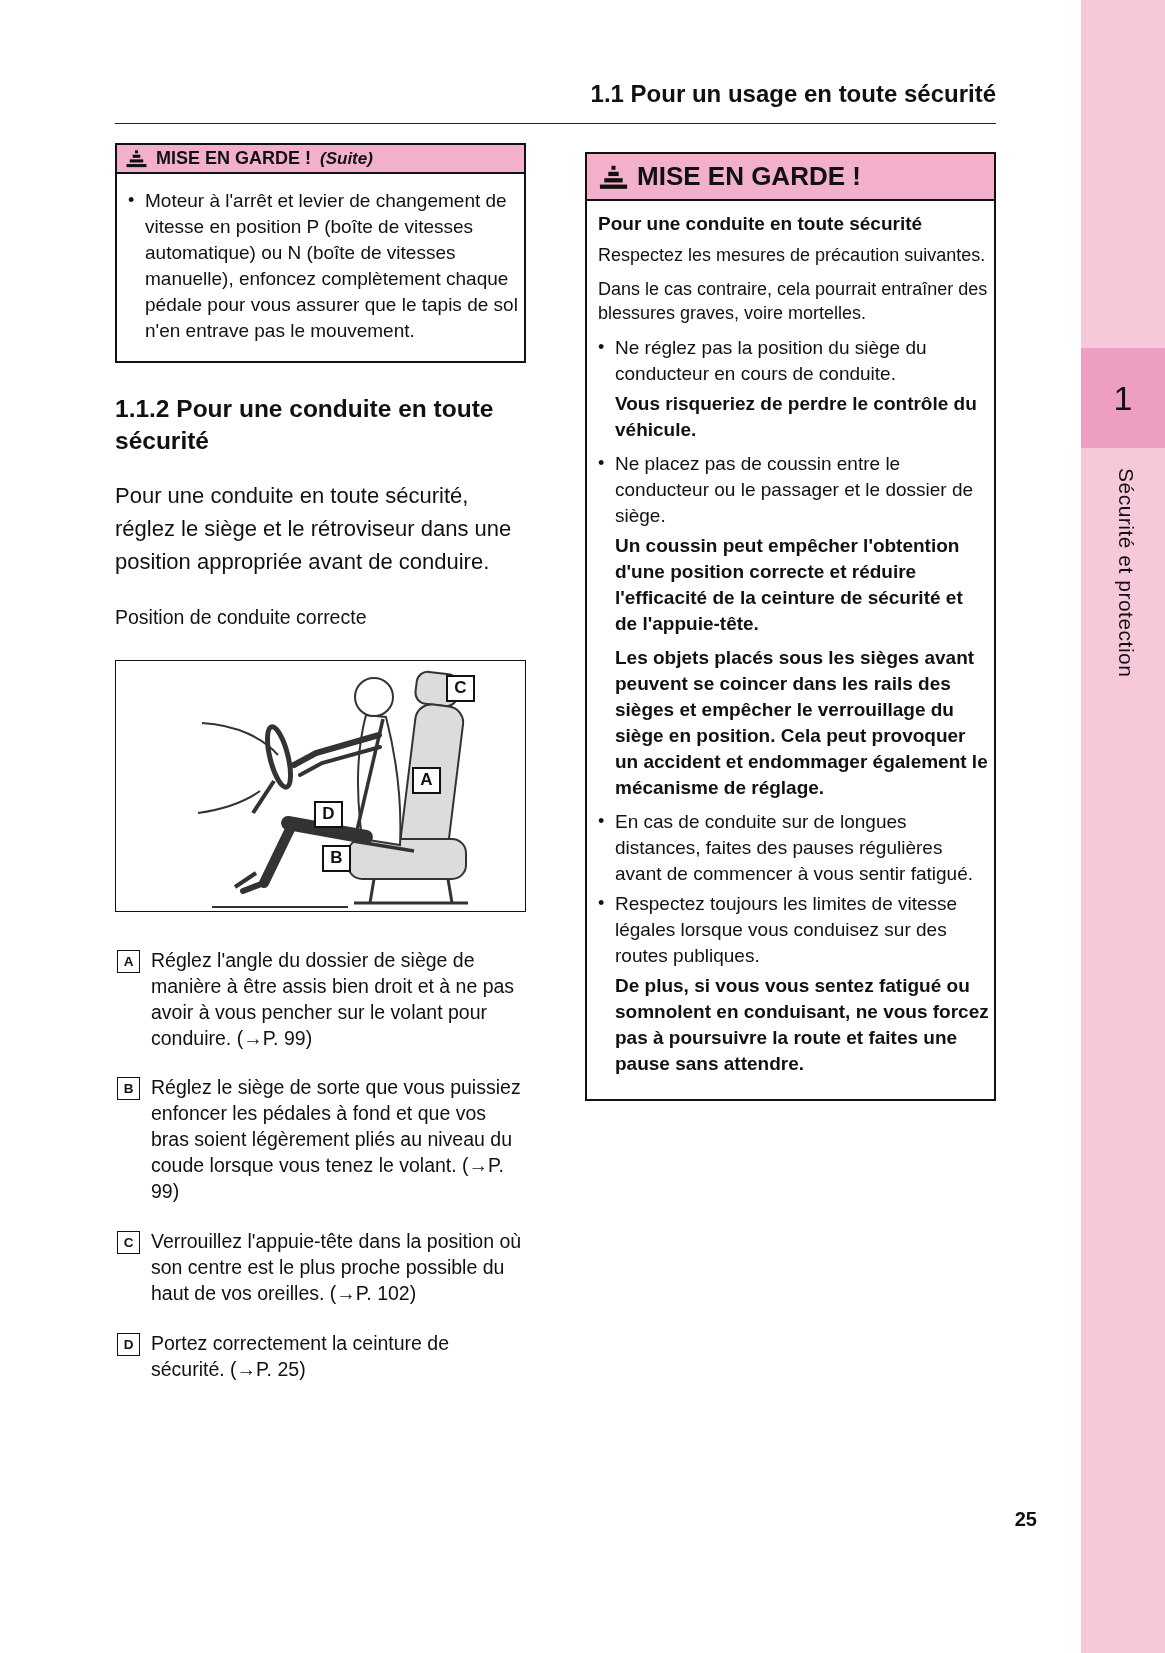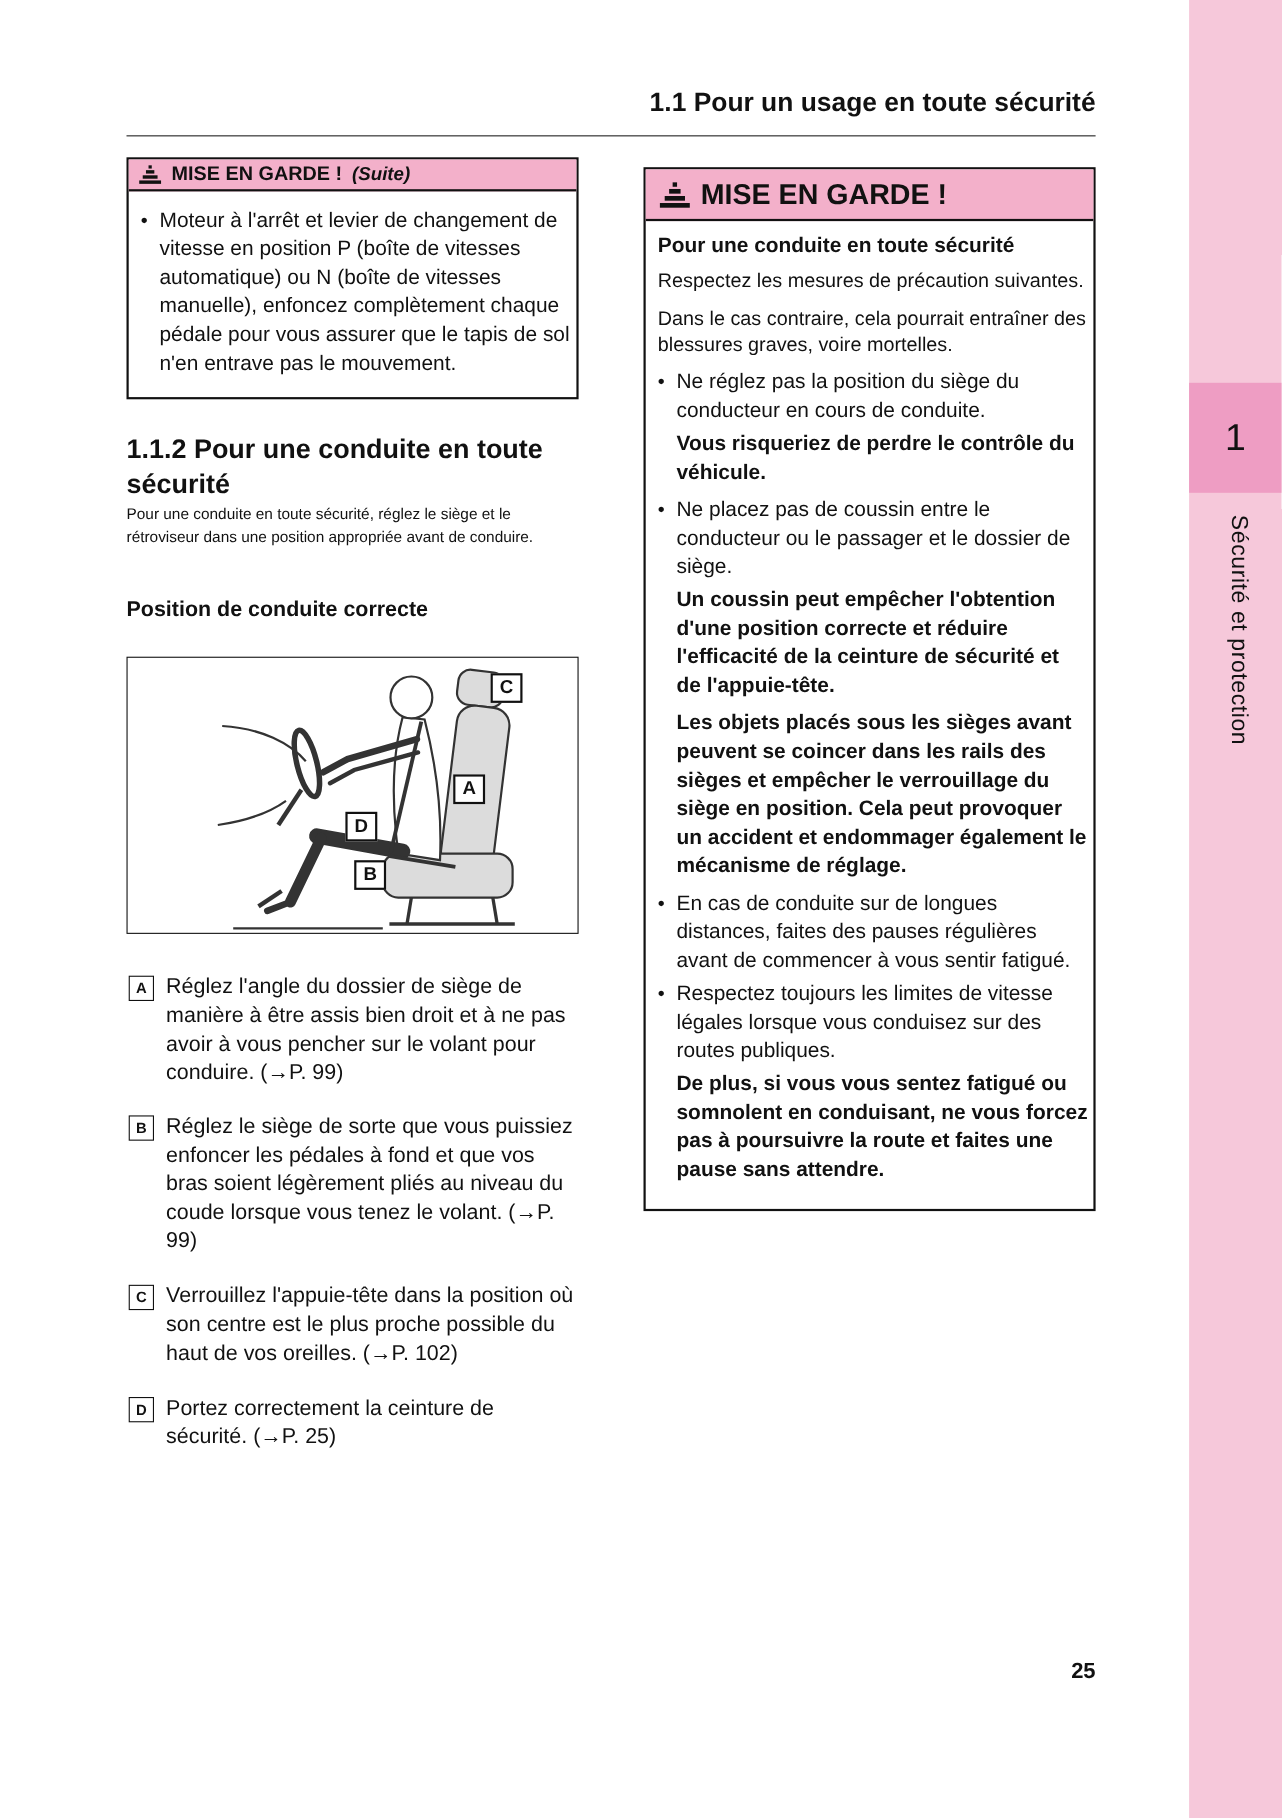--- a/index.html
+++ b/index.html
@@ -49,22 +49,22 @@
   .wb-subtitle { font-size:19px; font-weight:bold; margin:2px 0 8px; }
   .wb-para { font-size:18px; line-height:1.37; margin:0 0 9px; }
   .wb-bullet { display:flex; margin:4px 0 3px; font-size:19px; line-height:1.37; }
   .wb-bullet::before { content:"\2022"; flex:none; width:17px; font-size:18px; }
   .wb-bullet-text { flex:1; }
   .wb-sub { font-size:19px; line-height:1.37; margin:4px 0 8px 17px;font-weight:bold; }
   .wb-sub:empty { display:none; margin:0; }
 
   
   .section-heading { font-size:24.5px; font-weight:bold; line-height:1.3; margin-top:30px; }
-  .section-intro   { font-size:14px; line-height:1.5; }
-  .sub-heading     { font-size:19.5px; font-weight:bold; margin-top:44px; }
+  .section-intro   { font-size:22px; line-height:1.5; margin-top:22px; }
+  .sub-heading     { font-size:19.5px; font-weight:normal; margin-top:28px; }
 
   
   .figure {
     margin-top:31px; border:1.5px solid #111; width:411px; height:252px;
     position:relative; background:#fff;
   }
   .fig-label {
     position:absolute; width:29px; height:27px; background:#fff; border:2px solid #111;
     display:flex; align-items:center; justify-content:center;
     font-size:17px; font-weight:bold;
@@ -74,21 +74,21 @@
   .items { margin-top:36px; }
   .item-row { display:flex; margin-bottom:24px; }
   .key-box {
     flex:none; width:23px; height:23px; border:1.6px solid #111; margin:2px 11px 0 2px;
     display:flex; align-items:center; justify-content:center;
     font-size:13.5px; font-weight:bold;
   }
   .item-text { flex:1; font-size:19.5px; line-height:1.33; }
 
   
-  .page-number { position:absolute; left:905px; top:1508px; width:91px; text-align:right; font-size:20px; font-weight:bold; }
+  .page-number { position:absolute; left:946px; top:1508px; width:91px; text-align:right; font-size:20px; font-weight:bold; }
 </style>
 </head>
 <body>
 
 <div class="sidebar-band">
   <div class="chapter-box">
     <span>1</span>
   </div>
   <div class="sidebar-label">Sécurité et protection</div>
 </div>

